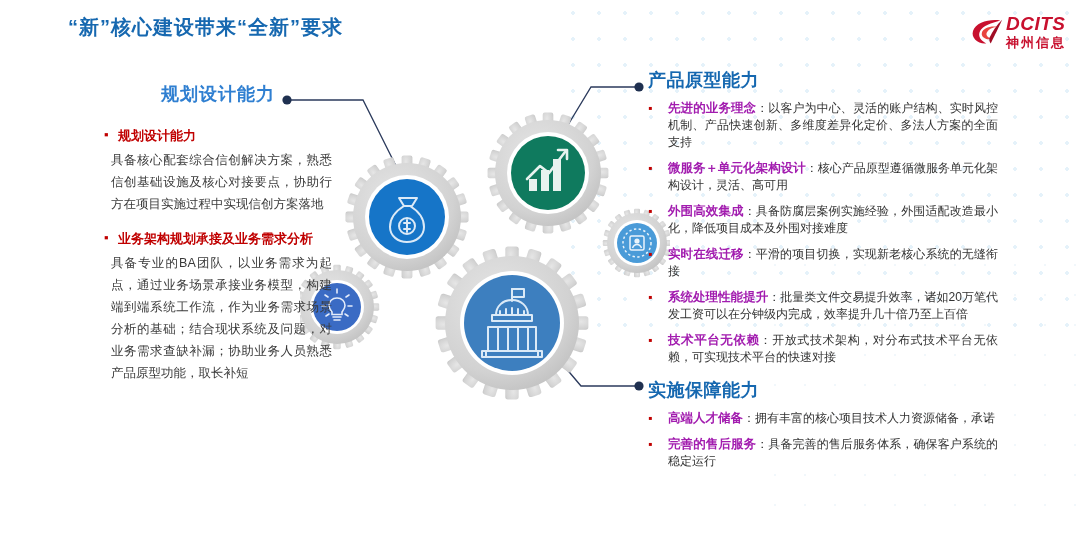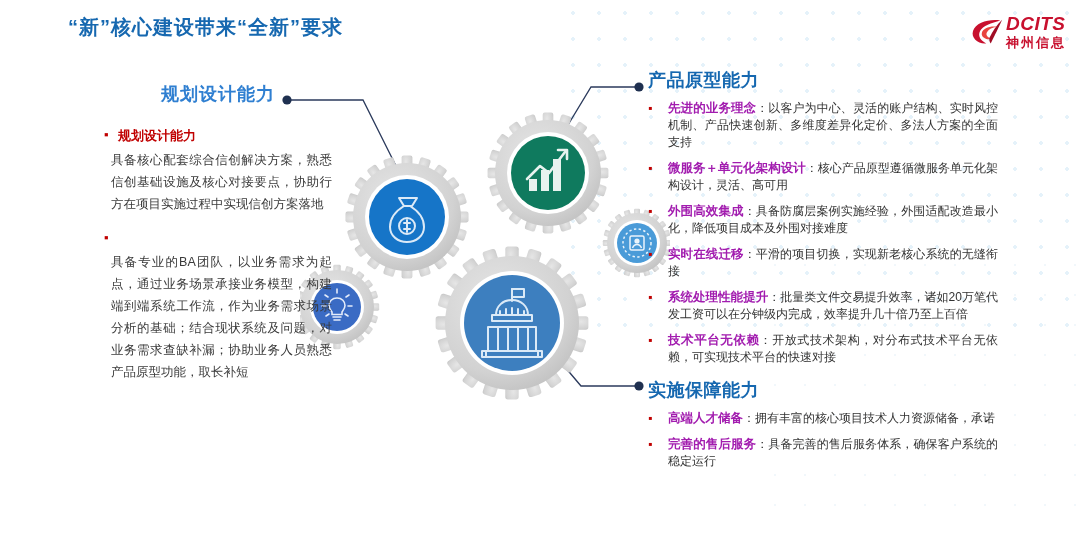--- a/index.html
+++ b/index.html
@@ -224,20 +224,21 @@
     <div class="sec-head-left">规划设计能力</div>
 
     <div class="bullet">
       <span class="dot">▪</span>
       <span class="lead">规划设计能力</span>
     </div>
     <div class="para">具备核心配套综合信创解决方案，熟悉信创基础设施及核心对接要点，协助行方在项目实施过程中实现信创方案落地</div>
 
     <div class="bullet">
       <span class="dot">▪</span>
+      <span class="lead">业务架构规划承接及业务需求分析</span>
     </div>
     <div class="para">具备专业的BA团队，以业务需求为起点，通过业务场景承接业务模型，构建端到端系统工作流，作为业务需求场景分析的基础；结合现状系统及问题，对业务需求查缺补漏；协助业务人员熟悉产品原型功能，取长补短</div>
   </div>
 
   <div class="col-right">
     <div class="sec-head-right">产品原型能力</div>
 
     <div class="rb">
       <span class="dot">▪</span>
       <span class="body"><b>先进的业务理念</b><span>：</span><span>以客户为中心、灵活的账户结构、实时风控机制、产品快速创新、多维度差异化定价、多法人方案的全面支持</span></span>

